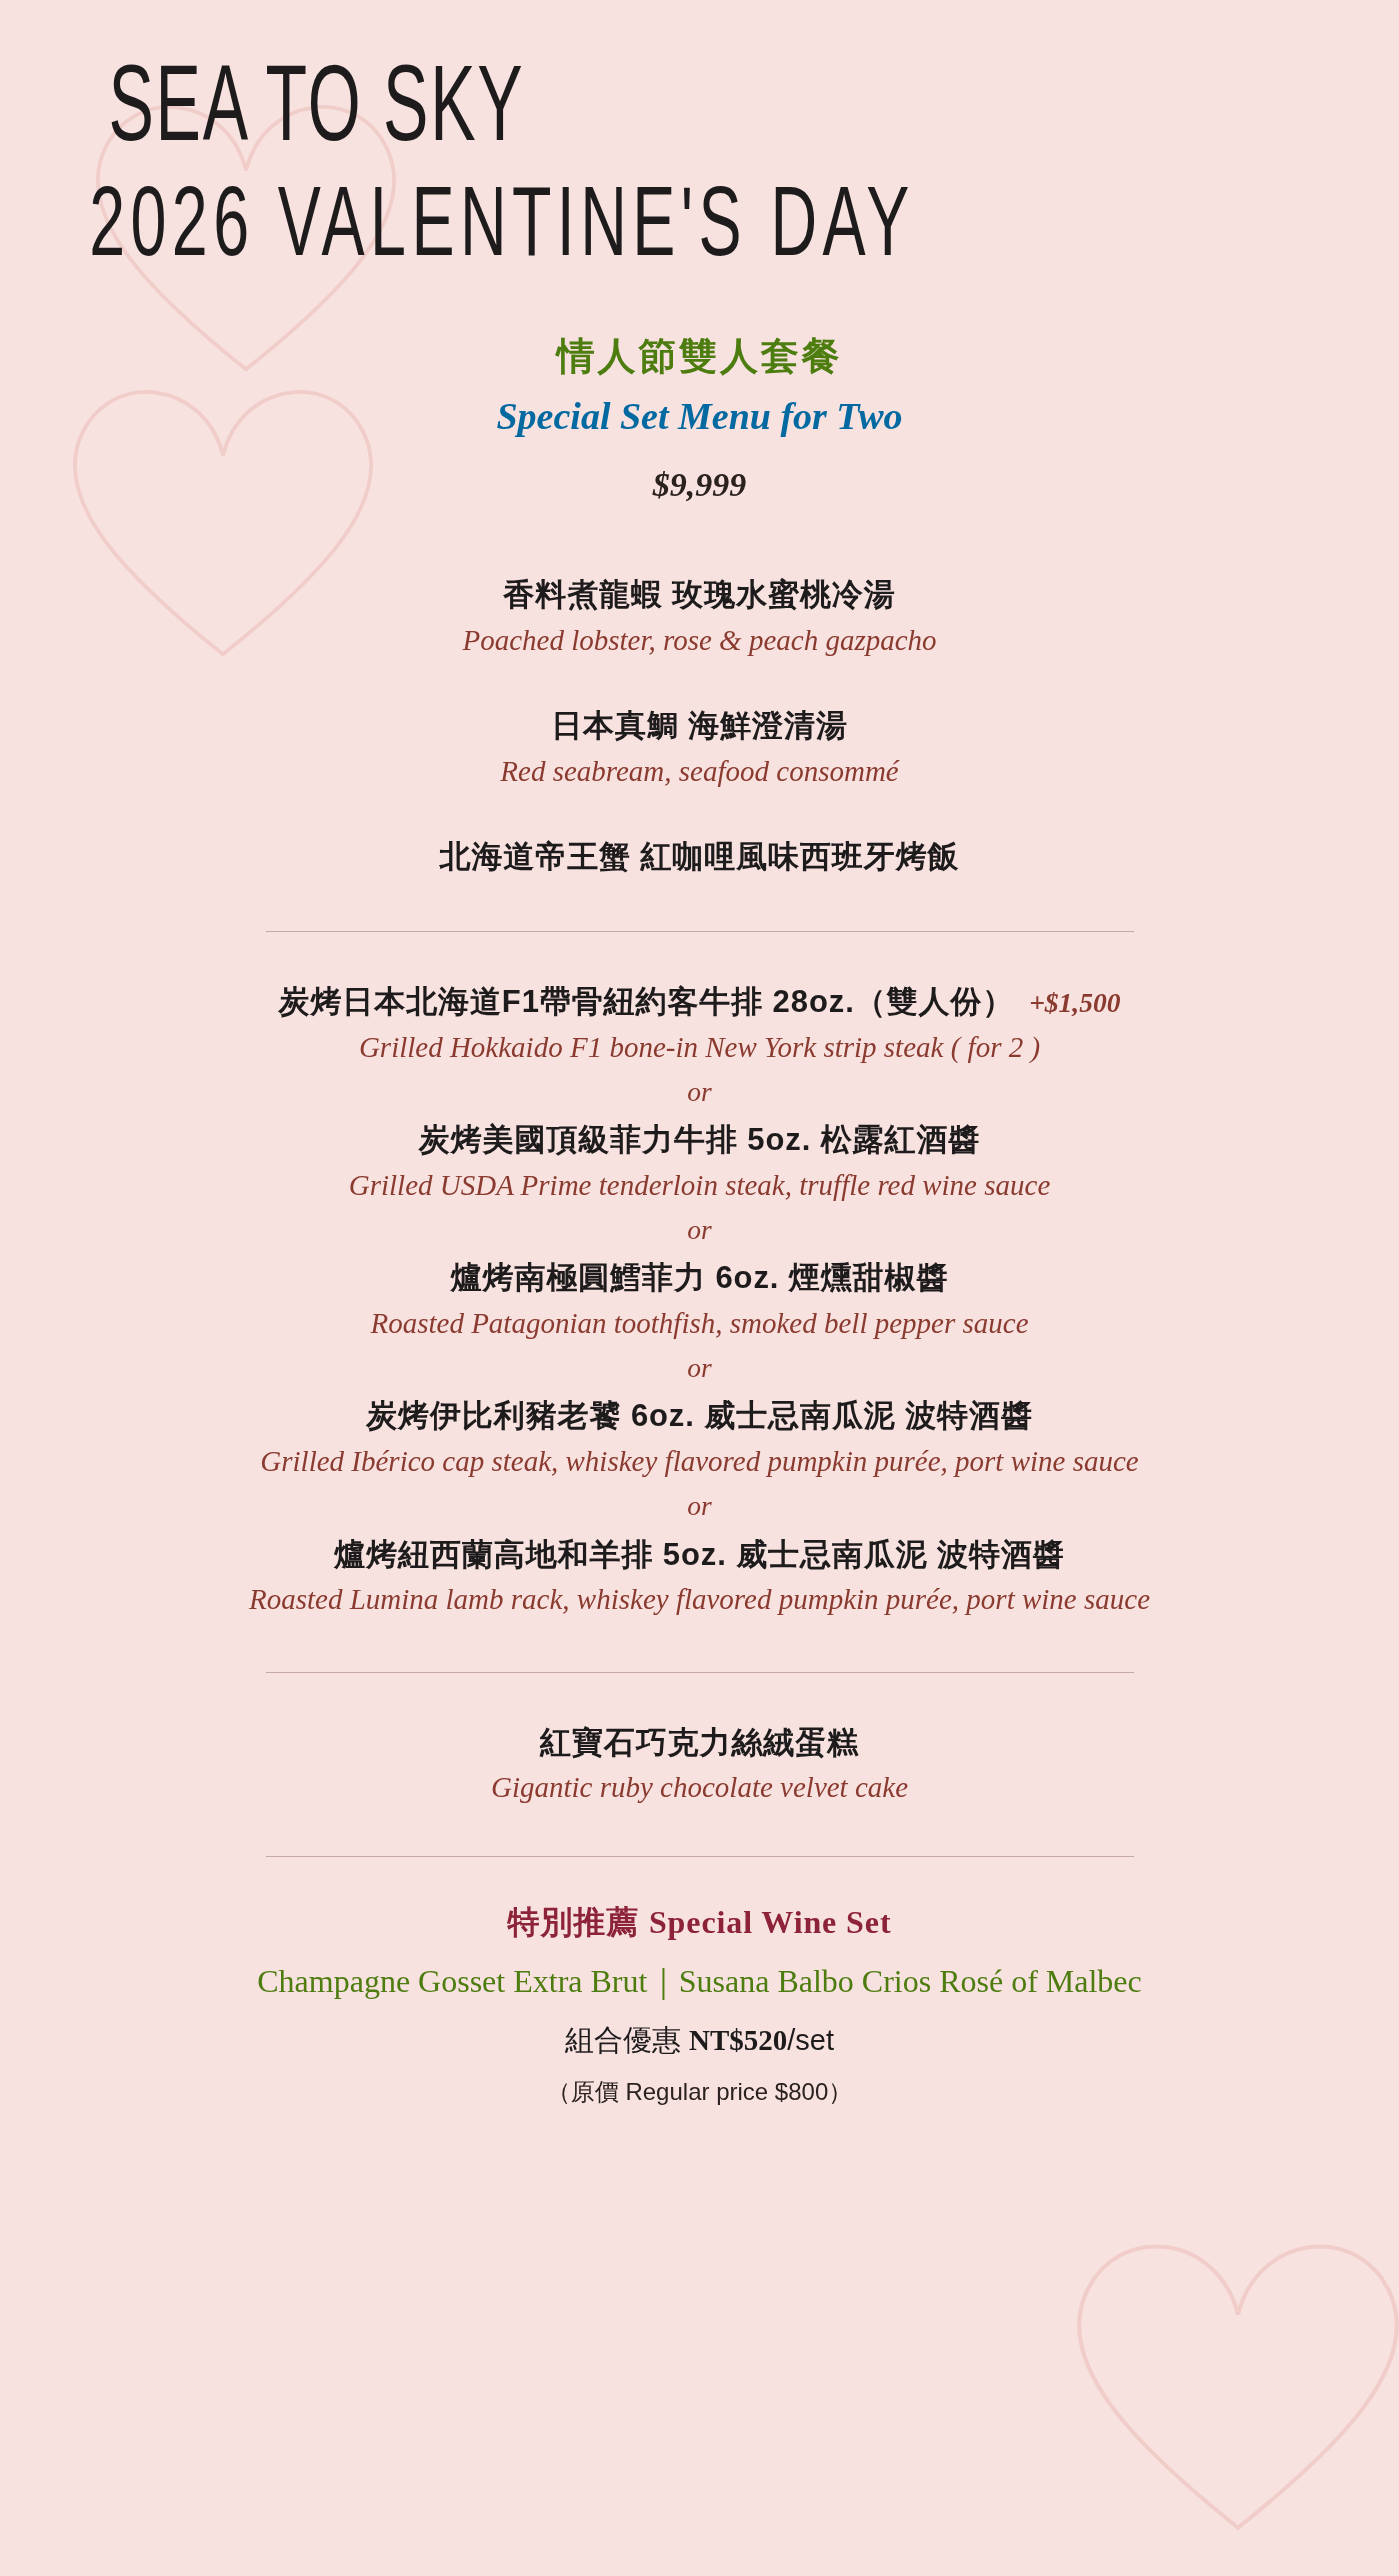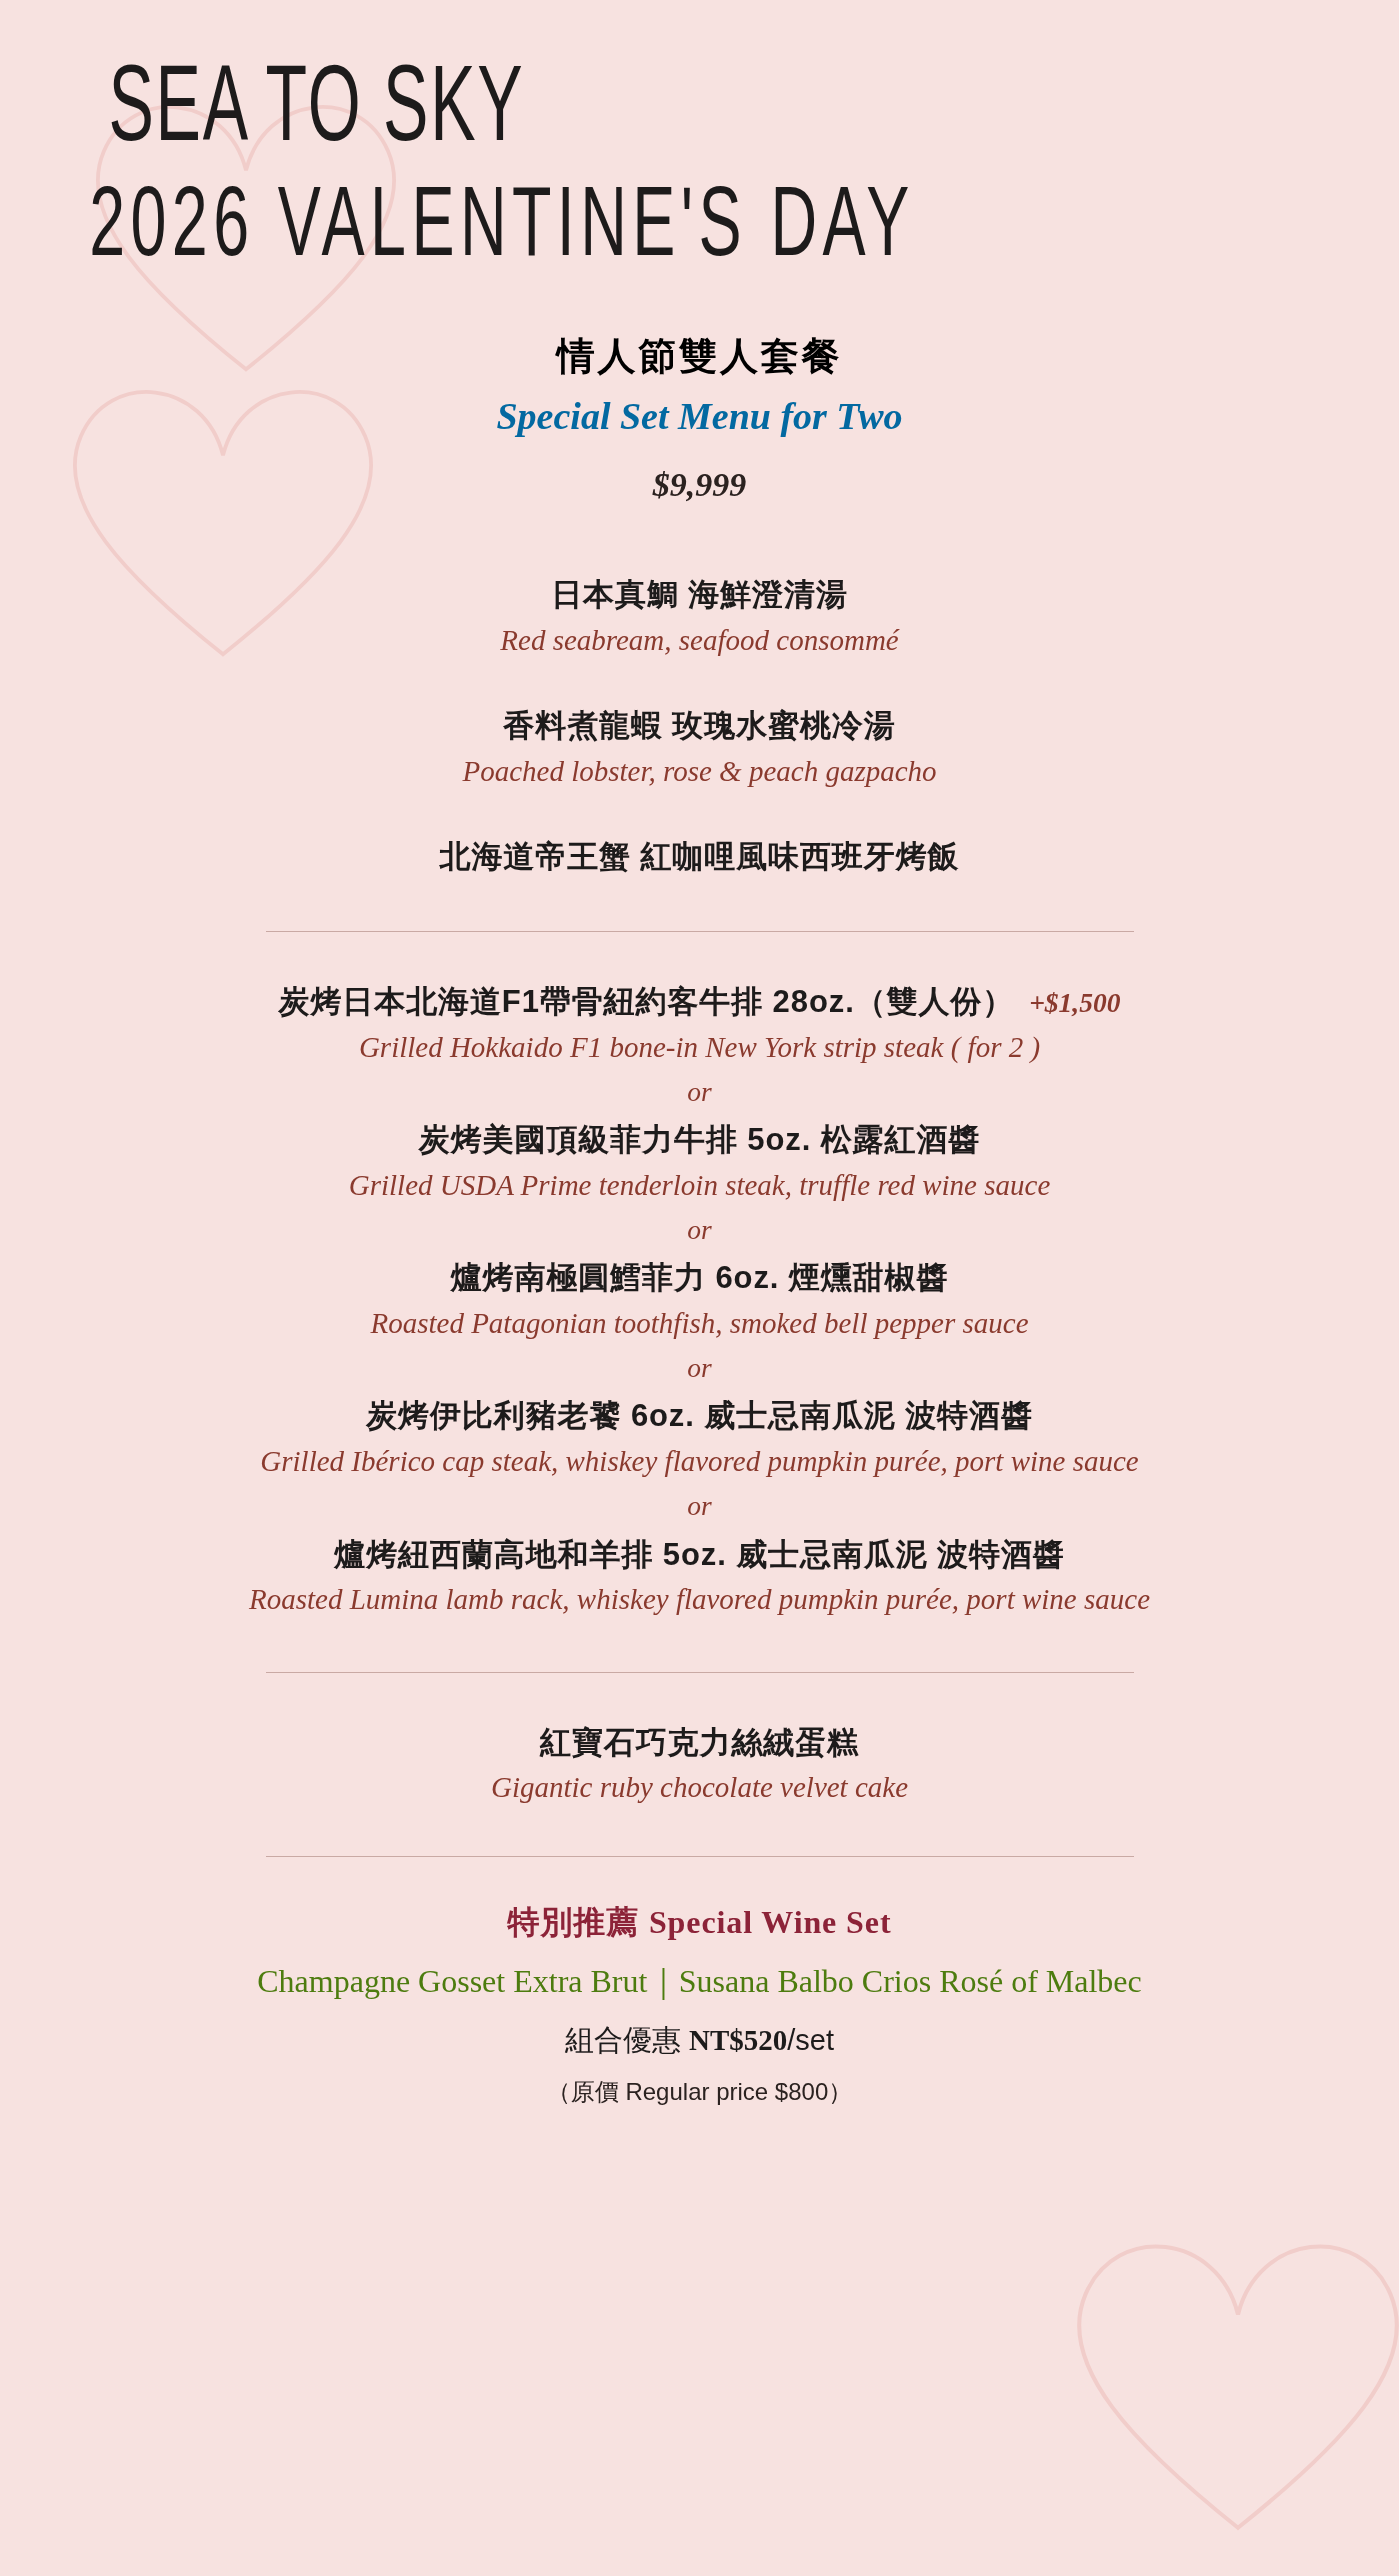--- a/index.html
+++ b/index.html
@@ -56,21 +56,21 @@
   }
 
   .subtitle-block {
     text-align: center;
     margin-top: 93px;
   }
   .sub-zh {
     font-family: Liberation Sans, sans-serif;
     font-size: 38px;
     font-weight: bold;
-    color: #000000;
+    color: #4d7c0f;
     letter-spacing: 2.8px;
   }
   .sub-en {
     font-family: "Liberation Serif", serif;
     font-size: 38px;
     font-weight: bold;
     font-style: italic;
     color: #0369a1;
     margin-top: 11.4px;
   }
@@ -193,26 +193,26 @@
   </div>
 
   <div class="subtitle-block">
     <div class="sub-zh">情人節雙人套餐</div>
     <div class="sub-en">Special Set Menu for Two</div>
     <div class="price">$9,999</div>
   </div>
 
   <div class="courses">
     <div class="course">
+      <div class="c-zh">香料煮龍蝦 玫瑰水蜜桃冷湯</div>
+      <div class="c-en">Poached lobster, rose &amp; peach gazpacho</div>
+    </div>
+    <div class="course">
       <div class="c-zh">日本真鯛 海鮮澄清湯</div>
       <div class="c-en">Red seabream, seafood consommé</div>
-    </div>
-    <div class="course">
-      <div class="c-zh">香料煮龍蝦 玫瑰水蜜桃冷湯</div>
-      <div class="c-en">Poached lobster, rose &amp; peach gazpacho</div>
     </div>
     <div class="course">
       <div class="c-zh">北海道帝王蟹 紅咖哩風味西班牙烤飯</div>
     </div>
   </div>
 
   <div class="divider"></div>
 
   <div class="mains">
 

